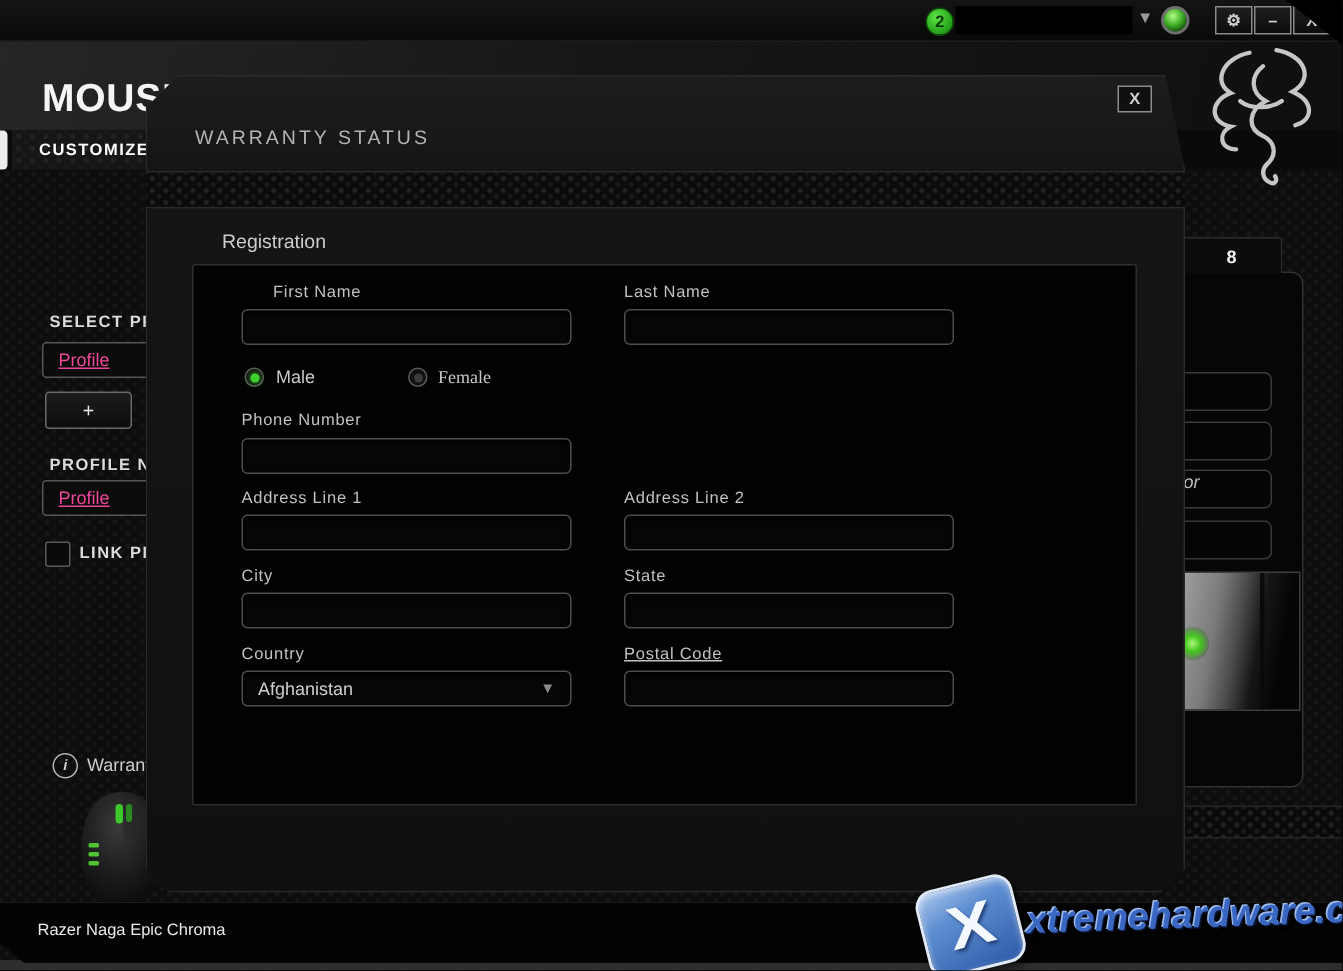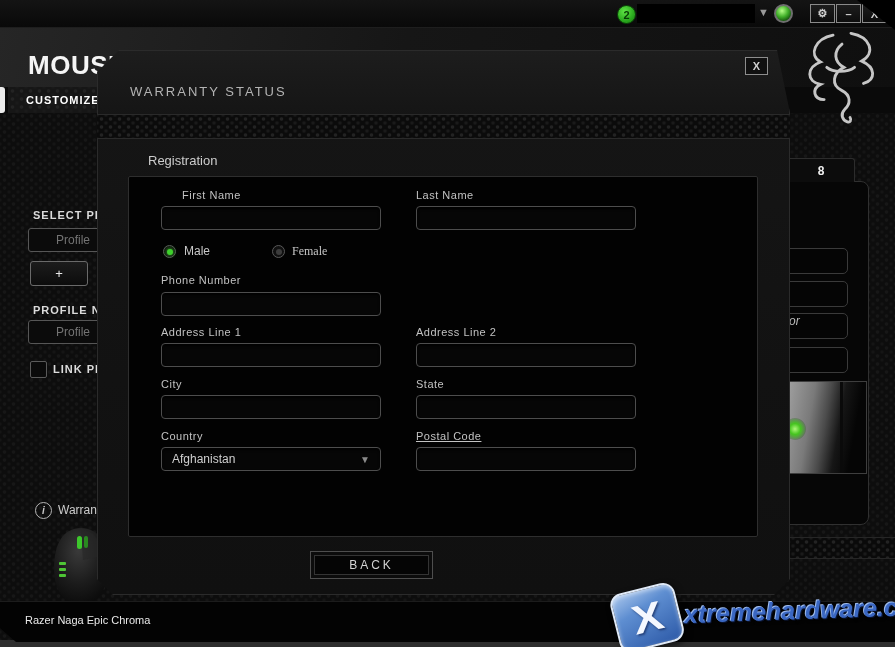--- a/index.html
+++ b/index.html
@@ -35,21 +35,21 @@
         padding-left:18px;box-sizing:border-box;color:#fff;font-size:11px;font-weight:bold;letter-spacing:1px;
         background-color:#161616;}
   .tab-indicator{left:0;top:87px;width:5px;height:26px;background:#ececec;border-radius:0 3px 3px 0;}
 
   
   .razerlogo{left:797px;top:28px;width:90px;height:102px;}
 
   
   .s-label{color:#dcdcdc;font-size:11px;font-weight:bold;letter-spacing:1px;}
   .s-field{height:24px;border:1px solid #565656;border-radius:3px;background:#0b0b0b;
-           color:#737373;font-size:12px;display:flex;align-items:center;padding-left:27px;box-sizing:border-box;}
+           color:#ec4899;font-size:12px;display:flex;align-items:center;padding-left:10px;box-sizing:border-box;text-decoration:underline;}
   .addbtn{left:30px;top:261px;width:56px;height:23px;border:1px solid #6a6a6a;border-radius:3px;
           background:linear-gradient(#1c1c1c,#0c0c0c);color:#e8e8e8;font-size:13px;
           display:flex;align-items:center;justify-content:center;}
   .checkbox{left:30px;top:361px;width:15px;height:15px;border:1px solid #5a5a5a;background:#0a0a0a;border-radius:2px;}
   .infocirc{left:35px;top:502px;width:15px;height:15px;border:1px solid #b5b5b5;border-radius:50%;
             color:#c8c8c8;font-size:10px;font-weight:bold;display:flex;align-items:center;justify-content:center;font-style:italic;}
 
   
   .rpanel{left:757px;top:181px;width:112px;height:344px;border:1px solid #303030;border-radius:8px;background:#060606;box-sizing:border-box;}
   .rtab{left:787px;top:158px;width:66px;height:23px;border:1px solid #2c2c2c;border-bottom:none;border-radius:3px 3px 0 0;
@@ -239,23 +239,20 @@
 
       <div class="f-label" style="left:32px;top:253px;">Country</div>
       <div class="f-select" style="left:32px;top:270px;">
         <span>Afghanistan</span>
         <span class="chev">▼</span>
       </div>
       <div class="f-label" style="left:287px;top:253px;text-decoration:underline;">Postal Code</div>
       <input class="f-input" style="left: 287px; top: 270px;">
     </div>
 
-    <div class="dlg-btn" style="left:213px;top:501px;">
-      <div class="inner">BACK</div>
-    </div>
   </div>
 
   <div class="abs wm">
     <div class="wm-icon">
       <span>X</span>
     </div>
     <div class="wm-text">xtremehardware.com</div>
   </div>
 
 </div>

